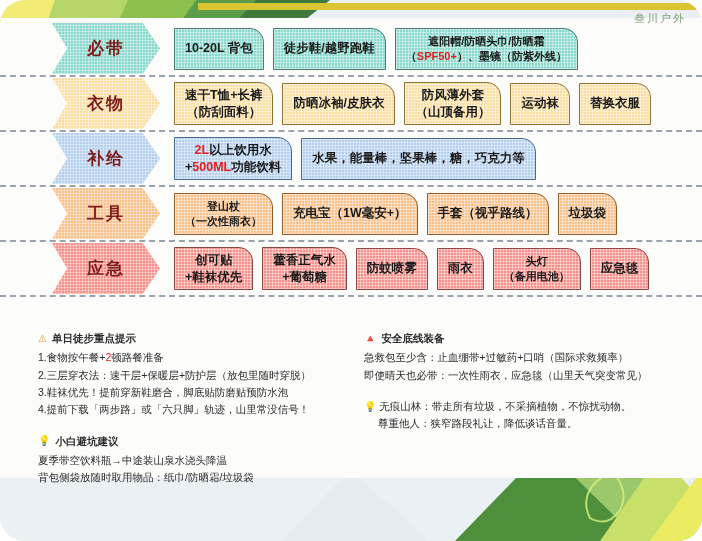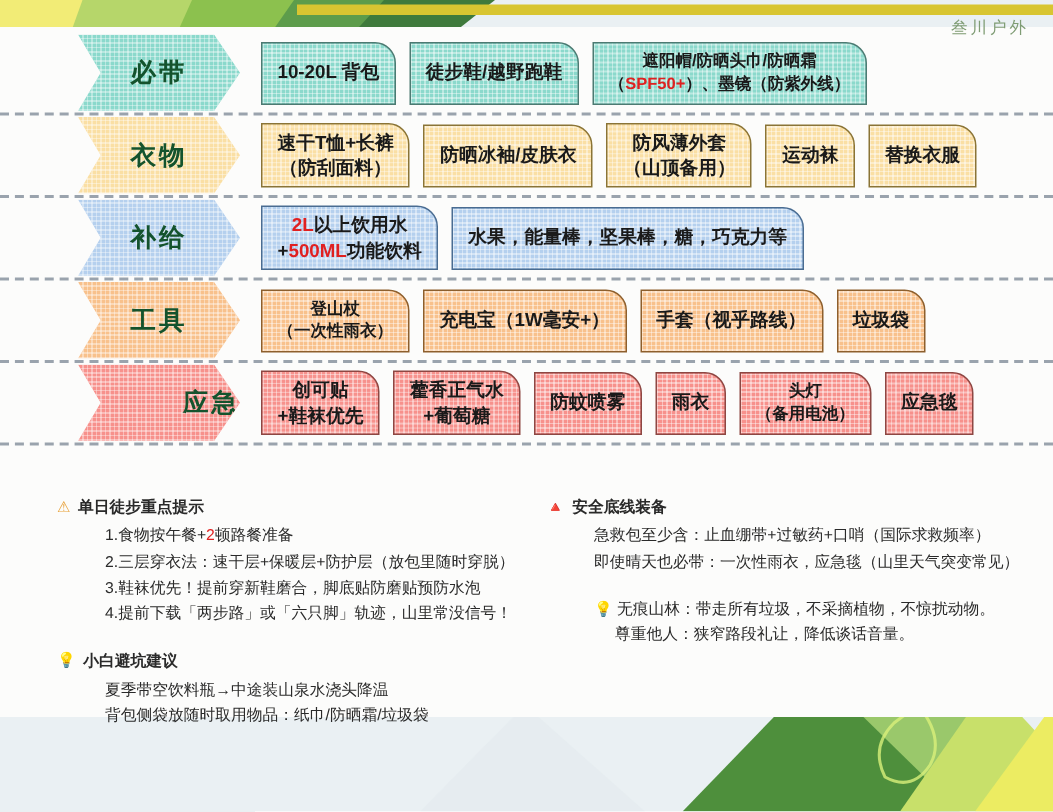--- a/index.html
+++ b/index.html
@@ -6,20 +6,21 @@
   html, body {
     width: 702px; height: 541px;
     font-family: "Liberation Sans", "DejaVu Sans", sans-serif;
     overflow: hidden;
   }
   #page {
     position: relative;
     width: 702px; height: 541px;
     background: #eef2f5;
     overflow: hidden;
+    border-radius: 25px;
   }
   
   .bg { position: absolute; inset: 0; overflow: hidden; z-index: 0; }
   .bg svg { position: absolute; top:0; left:0; }
 
   .white-card {
     position: absolute;
     left: 0; top: 18px;
     width: 702px; height: 460px;
     background: #fcfcfb;
@@ -63,21 +64,21 @@
     position: relative;
     flex: 0 0 108px;
     height: 51px;
     display: flex;
     align-items: center;
     justify-content: center;
     margin-right: 14px;
     clip-path: polygon(0 0, 84% 0, 100% 50%, 84% 100%, 0 100%, 14% 50%);
     font-size: 17px;
     font-weight: bold;
-    color: #14532d;
+    color: #7f1d1d;
     letter-spacing: 2px;
   }
   .chev::after{
     content:"";
     position:absolute; inset:0;
     background:
       repeating-linear-gradient(0deg, rgba(255,255,255,.38) 0 1px, transparent 1px 3px),
       repeating-linear-gradient(90deg, rgba(255,255,255,.38) 0 1px, transparent 1px 3px);
     pointer-events:none;
   }
@@ -118,21 +119,21 @@
   .card .t { position: relative; z-index: 2; }
   .card .sm { font-size: 11px; }
   .hl { color: #e02020; }
 
   
   .p-teal   .chev, .p-teal   .card { background: #8bd9cc; border-color: #4d7a72; }
   .p-teal   .chev { background: #8bd9cc; }
   .p-cream  .chev, .p-cream  .card { background: #fadfa4; border-color: #8a7436; }
   .p-blue   .chev, .p-blue   .card { background: #b5d0ee; border-color: #4a6c91; }
   .p-orange .chev, .p-orange .card { background: #f8c18c; border-color: #8d5f2d; }
-  .p-red    .chev, .p-red    .card { background: #f7918c; border-color: #8d4743; justify-content: flex-end; }
+  .p-red    .chev, .p-red    .card { background: #f7918c; border-color: #8d4743; }
 
   
   .notes {
     position: absolute;
     left: 0; top: 330px;
     width: 702px; height: 160px;
     display: flex;
     z-index: 5;
     font-size: 10.5px;
     color: #2a2a2a;
@@ -142,21 +143,21 @@
   .col.left { width: 352px; }
   .col.right { width: 350px; padding-left: 12px; }
   .note-head {
     font-weight: bold;
     font-size: 10.5px;
     margin-bottom: 2px;
     display: flex;
     align-items: center;
     gap: 5px;
   }
-  .note-line { white-space: nowrap; margin-left: 32px; }
+  .note-line { white-space: nowrap; }
   .note-block { margin-bottom: 14px; }
   .note-indent { padding-left: 14px; }
   .ico { font-size: 10px; line-height: 1; }
   .ico.warn { color: #e8a33d; }
   .ico.red { color: #d9443c; }
   .ico.bulb { color: #e8c33d; }
 </style>
 </head>
 <body>
 

